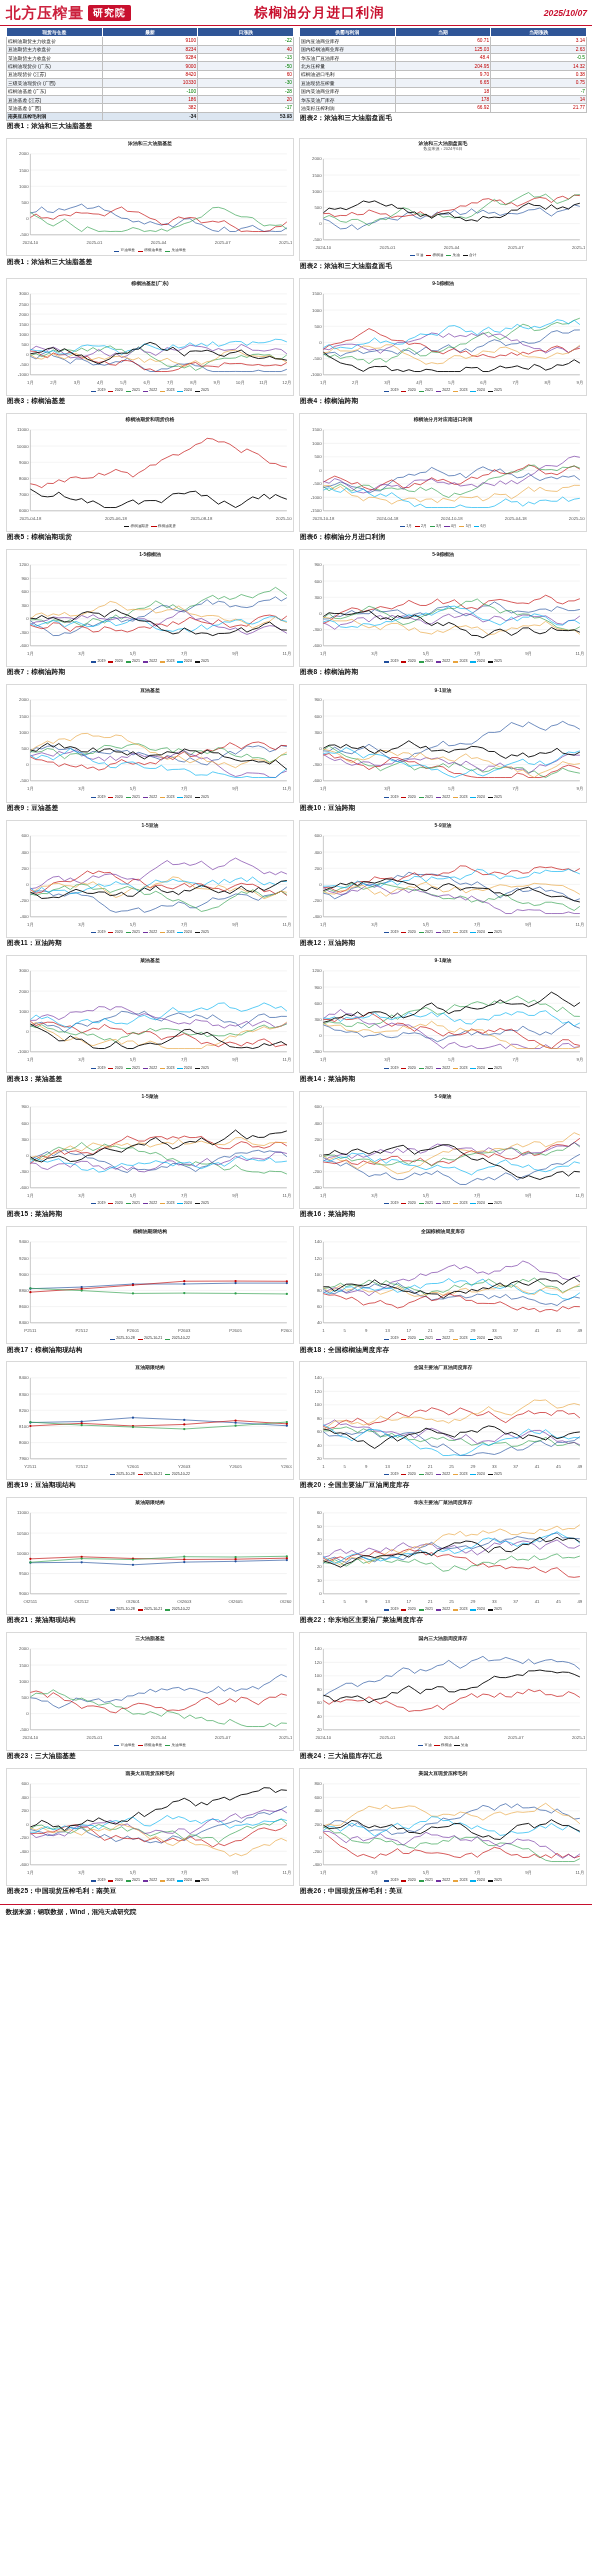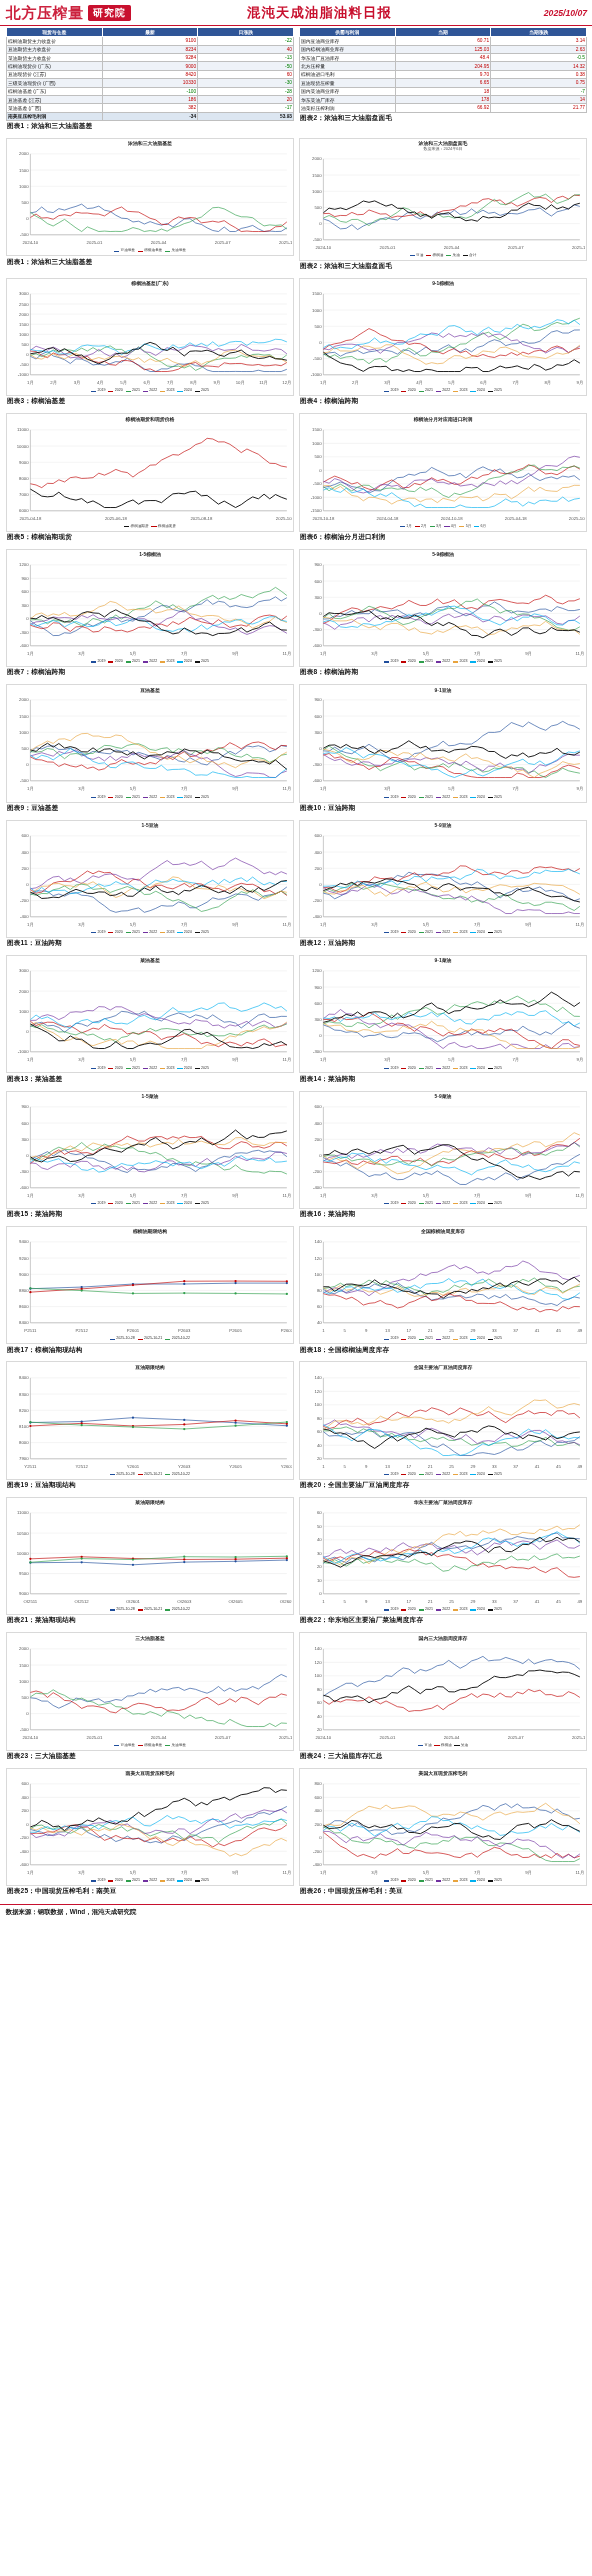--- a/index.html
+++ b/index.html
@@ -163,21 +163,21 @@
 </head>
 <body>
 
 <div class="page">
 
   <div class="header">
     <div class="logo">
       <span class="logo-mark">北方压榨量</span>
       <span class="logo-badge">研究院</span>
     </div>
-    <div class="header-title">混沌天成油脂油料日报</div>
+    <div class="header-title">棕榈油分月进口利润</div>
     <div class="header-date">2025/10/07</div>
   </div>
 
   <div class="grid">
     <div class="panel">
       <table class="dt">
         <thead>
             <tr>
           <th>现货与仓差</th>
           <th>最新</th>

